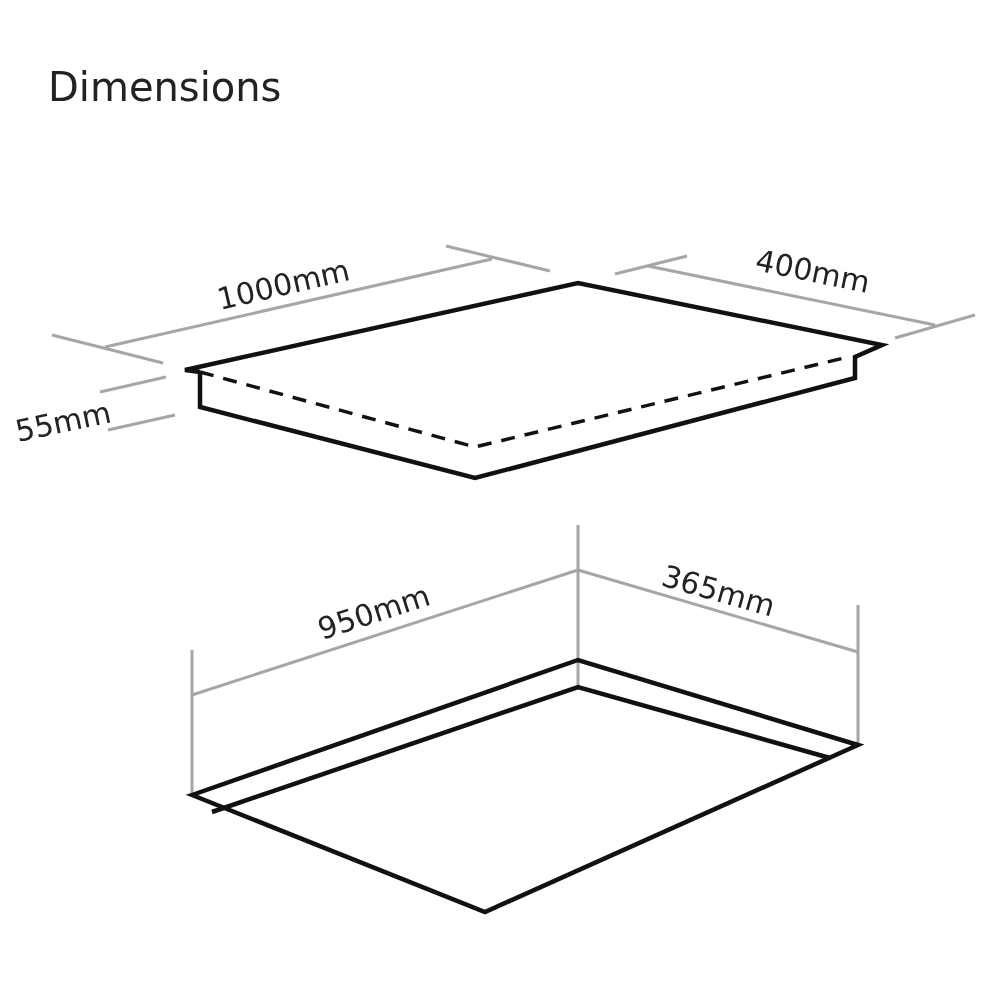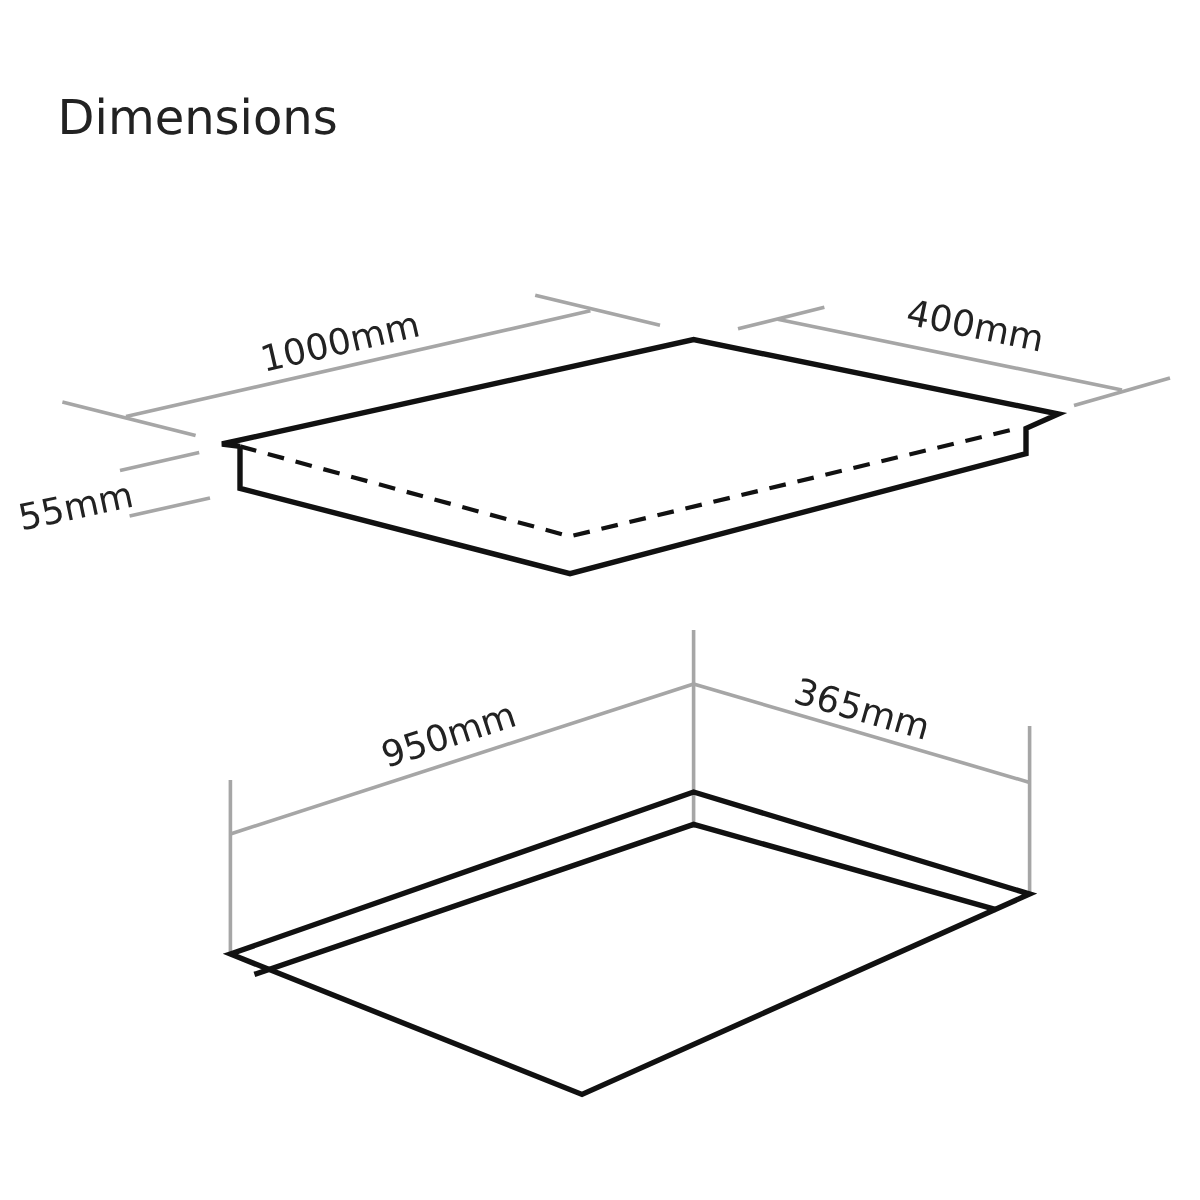--- a/index.html
+++ b/index.html
@@ -1,17 +1,17 @@
 <!DOCTYPE html>
 <html><head>
   <meta charset="utf-8">
   <style>
     html, body { margin: 0; padding: 0; background: #ffffff; }
     body { width: 1000px; height: 1000px; position: relative; overflow: hidden; font-family: "DejaVu Sans", "Liberation Sans", sans-serif; }
-    .title { position: absolute; left: 48px; top: 76px; font-size: 40px; color: #222222; font-weight: normal; letter-spacing: 0px; }
+    .title { position: absolute; left: 48px; top: 64px; font-size: 40px; color: #222222; font-weight: normal; letter-spacing: 0px; }
     svg { position: absolute; left: 0; top: 0; }
     .dim-text { font-family: "DejaVu Sans", "Liberation Sans", sans-serif; font-size: 30px; fill: #222222; }
   </style>
 </head>
 <body>
 
 <div class="title">Dimensions</div>
 
 <svg width="1000" height="1000" viewBox="0 0 1000 1000">
 

